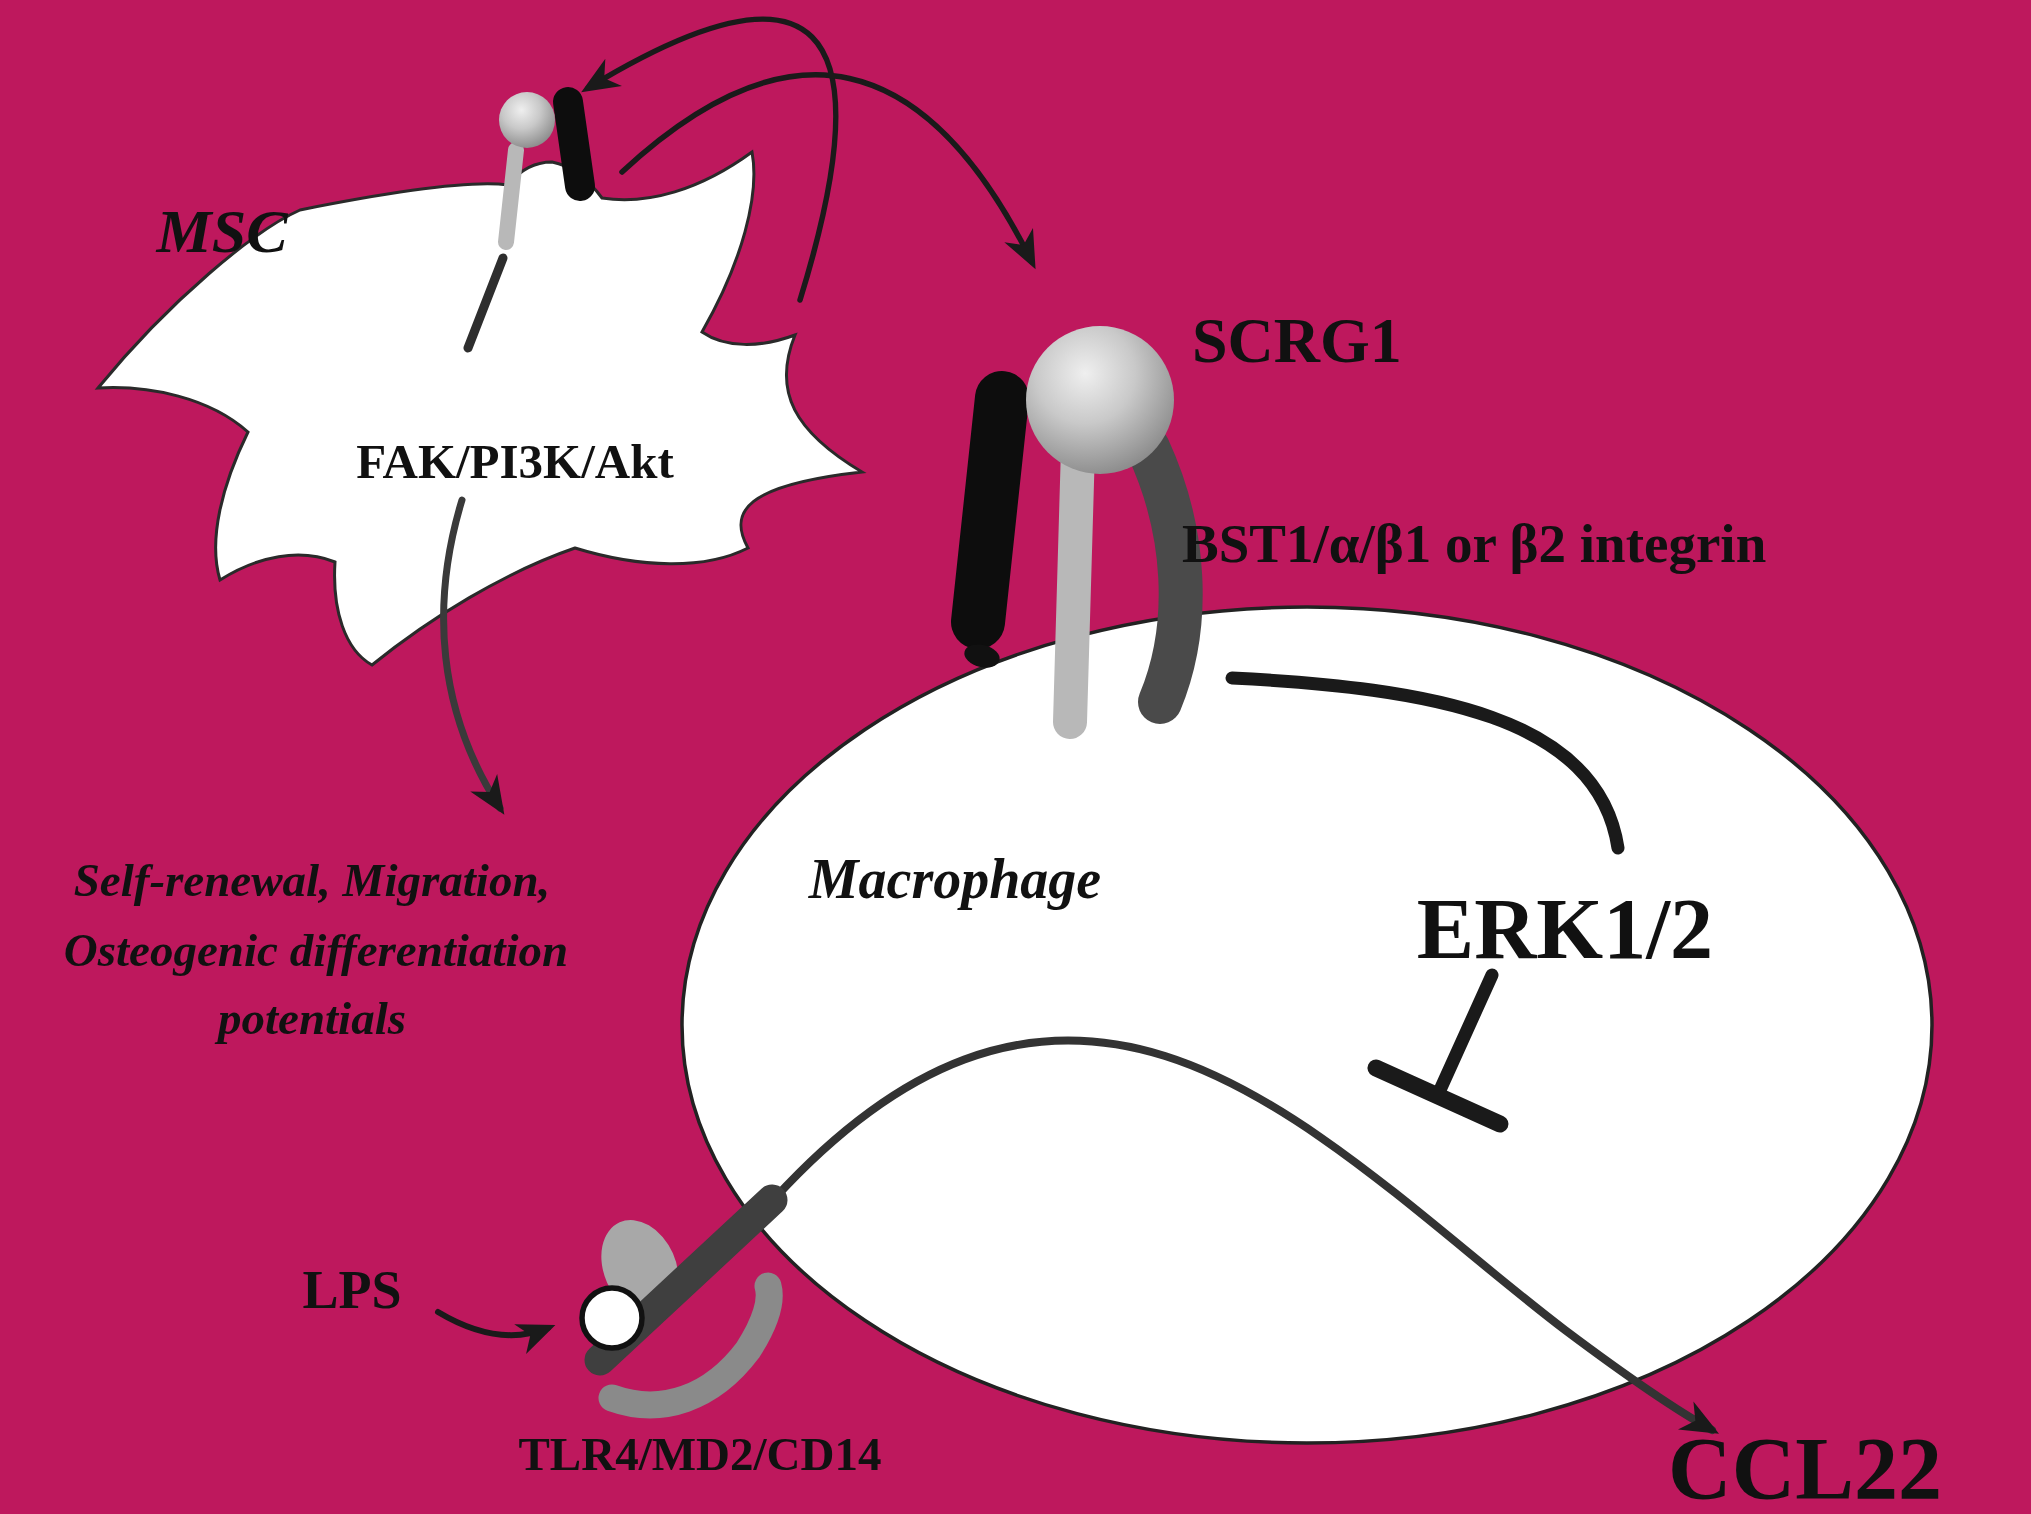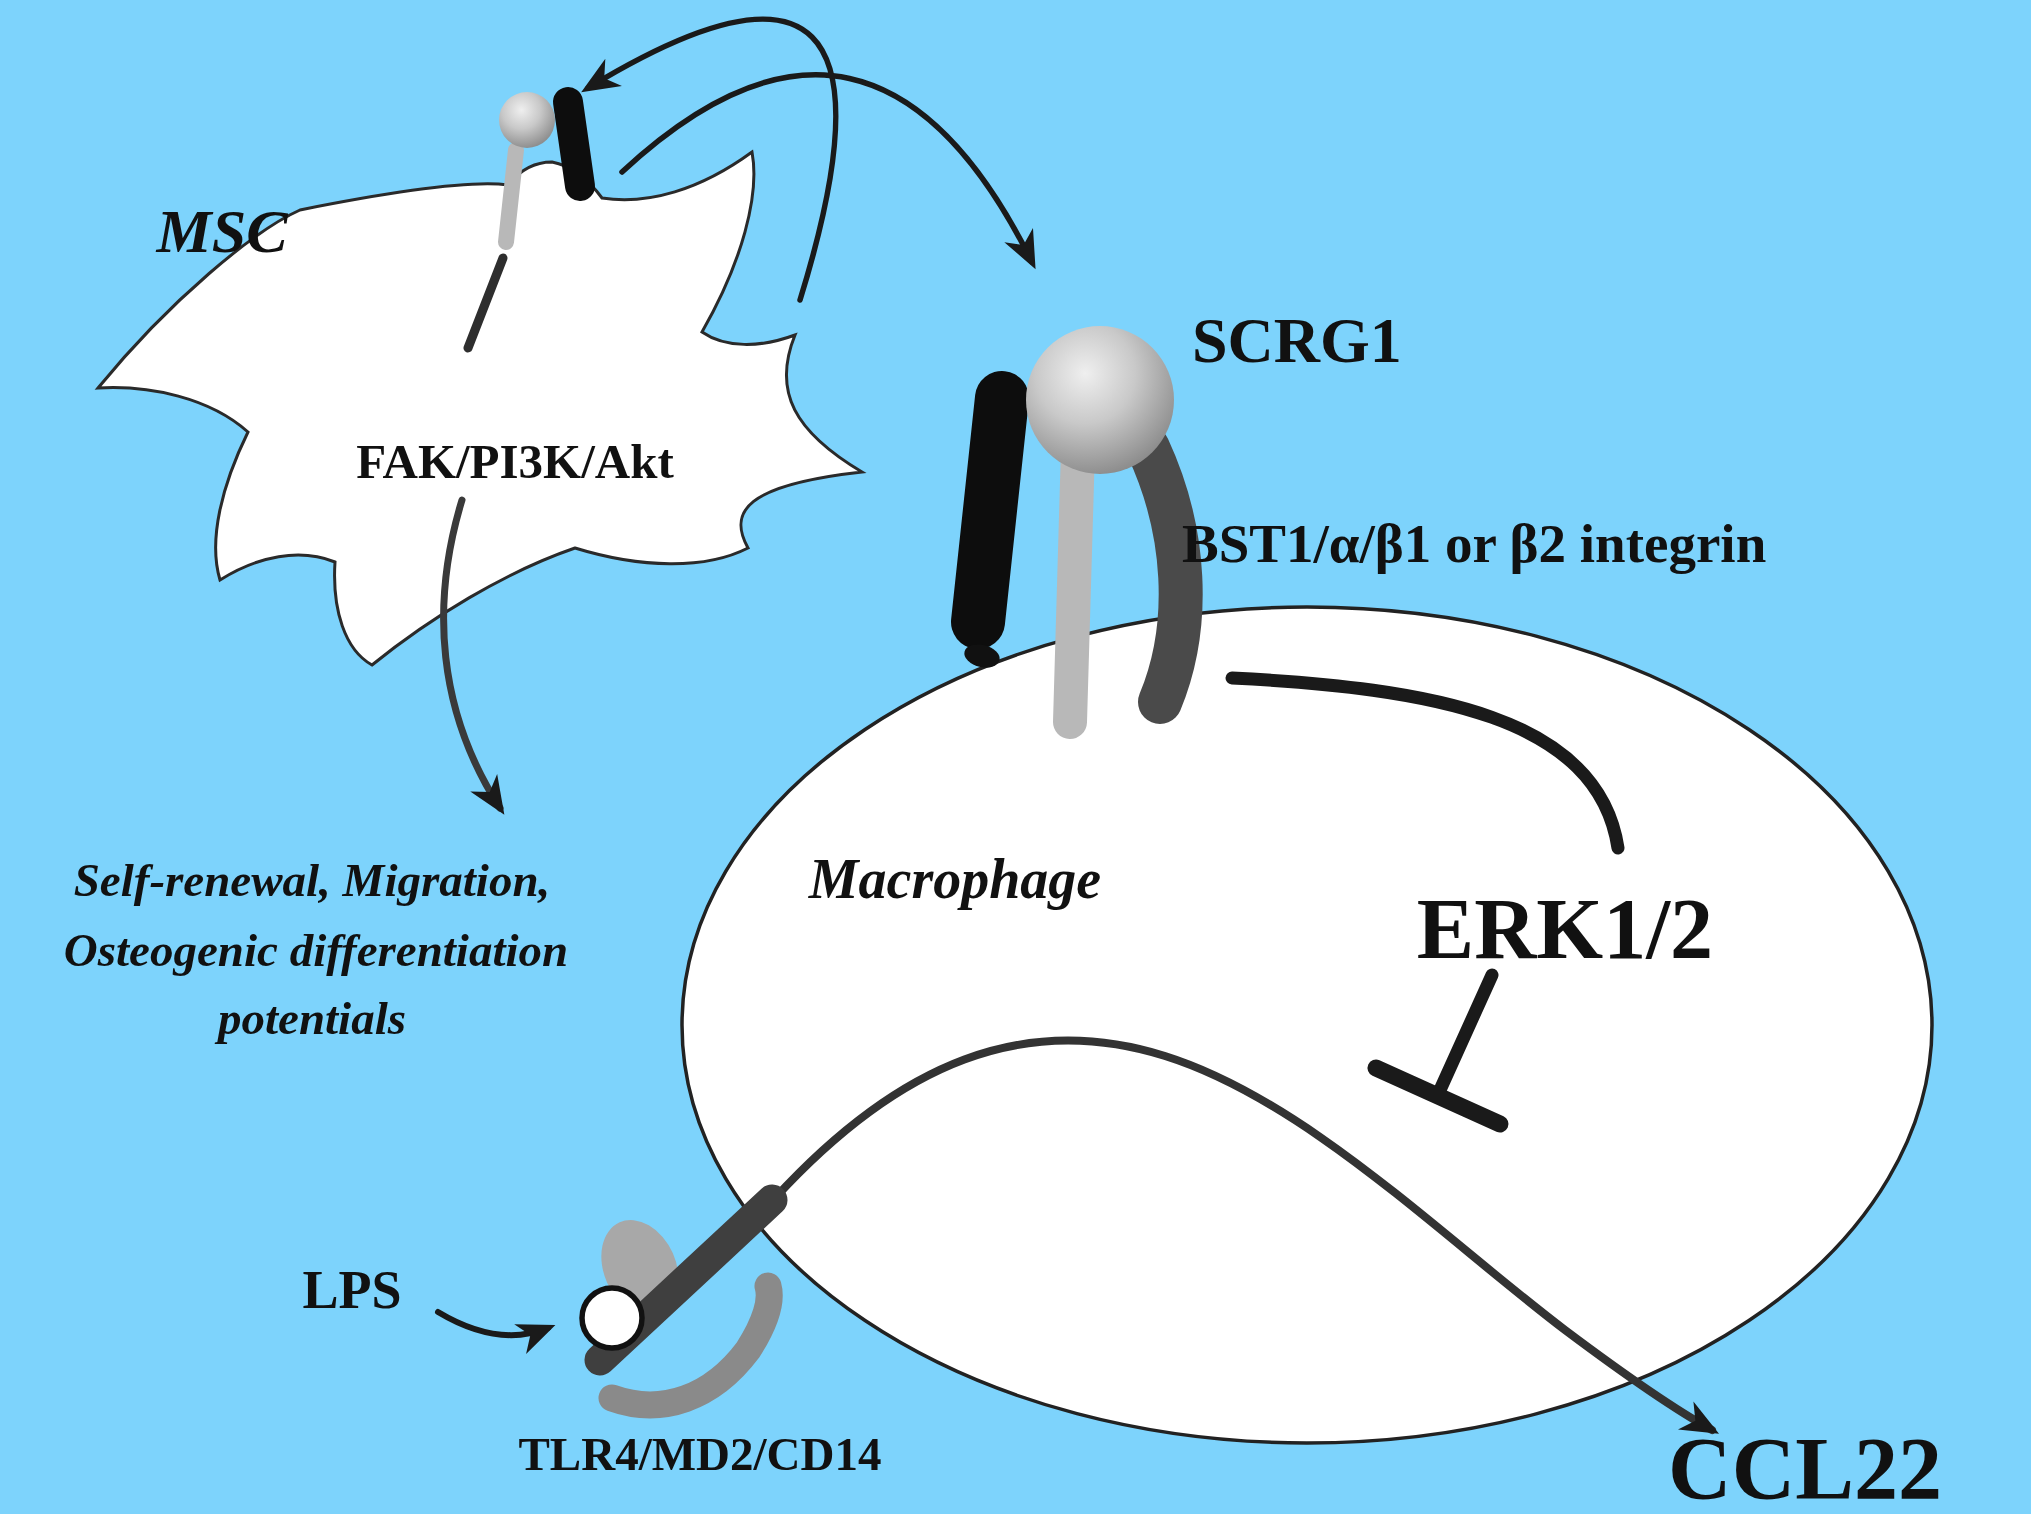--- a/index.html
+++ b/index.html
@@ -4,21 +4,21 @@
 <style>
   html, body {
     margin: 0;
     padding: 0;
     background: #ffffff;
   }
   .stage {
     position: relative;
     width: 2031px;
     height: 1514px;
-    background: #7dd3fc;
+    background: #be185d;
     overflow: hidden;
     font-family: "Liberation Serif", "DejaVu Serif", serif;
   }
   svg { display: block; }
   text {
     font-family: "Liberation Serif", "DejaVu Serif", serif;
     fill: #111111;
     font-weight: bold;
   }
   .italic { font-style: italic; }

